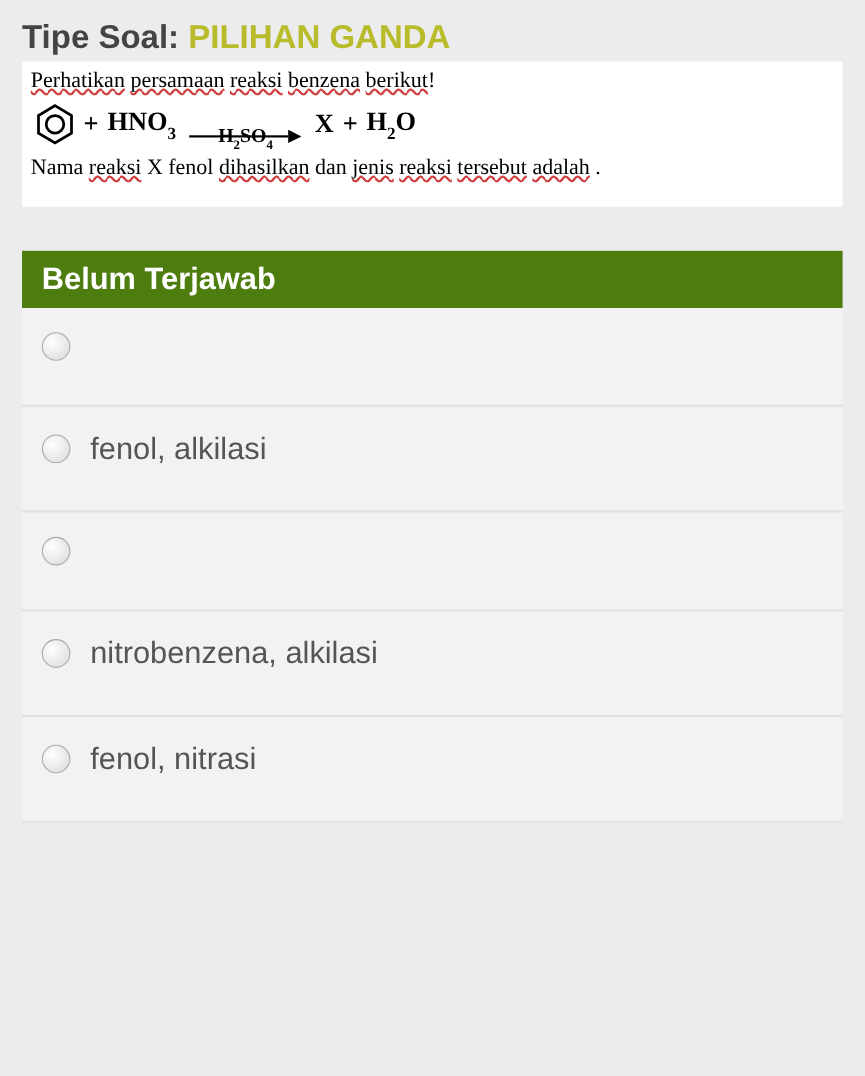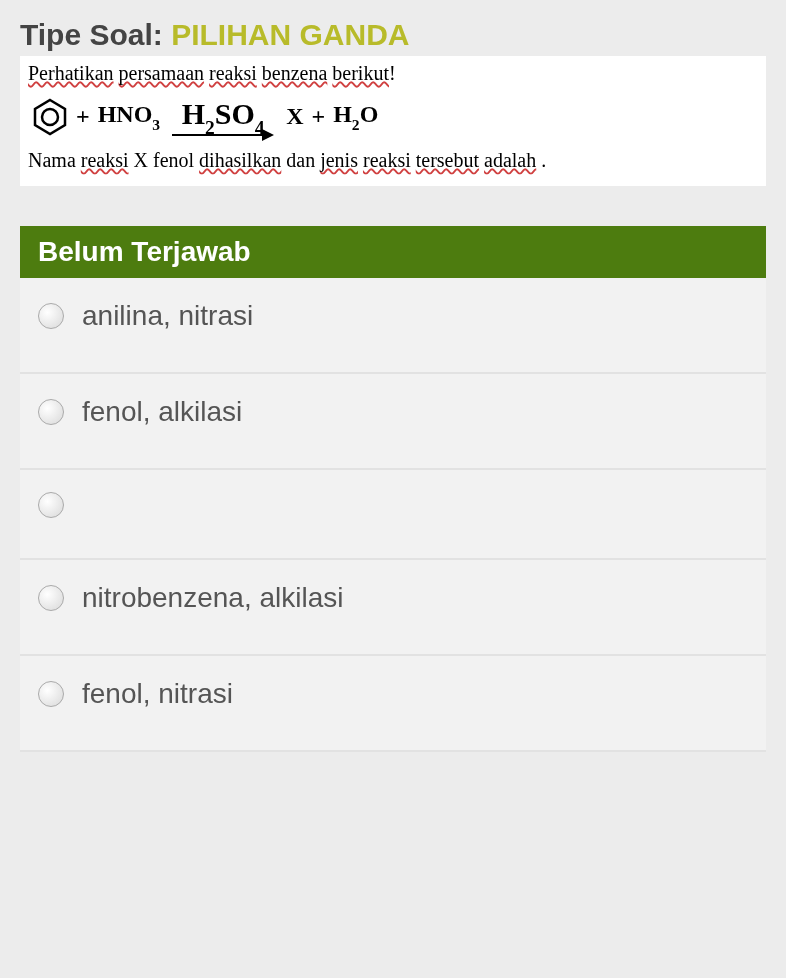--- a/index.html
+++ b/index.html
@@ -14,21 +14,21 @@
     font-size: 30px;
     font-weight: 700;
     color: #444;
   }
   .header .qtype {
     color: #b8bb2a;
   }
   .question-box {
     background: #ffffff;
     margin: 0 20px 0 20px;
-    padding: 6px 8px 14px 8px;
+    padding: 6px 8px 24px 8px;
     font-family: "Times New Roman", serif;
     font-size: 20px;
     color: #000;
   }
   .spellwave {
     text-decoration: underline wavy #d04040;
     text-decoration-skip-ink: none;
   }
   .reaction {
     display: flex;
@@ -41,21 +41,21 @@
   }
   .benzene-svg { flex-shrink:0; }
   .sub { font-size: 0.65em; vertical-align: sub; position: relative; top: 0.15em; }
   .arrow-wrap {
     display: flex;
     flex-direction: column;
     align-items: center;
     line-height: 1;
     padding: 0 4px;
   }
-  .arrow-top { font-size: 30px; font-weight:700; position: relative; top:6px;}
+  .arrow-top { font-size: 18px; font-weight:700; position: relative; top:18px;}
   .arrow-line {
     display:flex;
     align-items:center;
   }
   .arrow-shaft {
     width: 90px;
     height: 2px;
     background:#000;
   }
   .arrow-head {
@@ -150,21 +150,20 @@
     <span class="spellwave">tersebut</span>
     <span class="spellwave">adalah</span><span> .</span>
   </div>
 </div>
 
 <div class="status-bar">Belum Terjawab</div>
 
 <div class="options">
   <div class="option">
     <div class="radio"></div>
-    <div class="option-text">anilina, nitrasi</div>
   </div>
   <div class="option">
     <div class="radio"></div>
     <div class="option-text">fenol, alkilasi</div>
   </div>
   <div class="option">
     <div class="radio"></div>
   </div>
   <div class="option">
     <div class="radio"></div>

